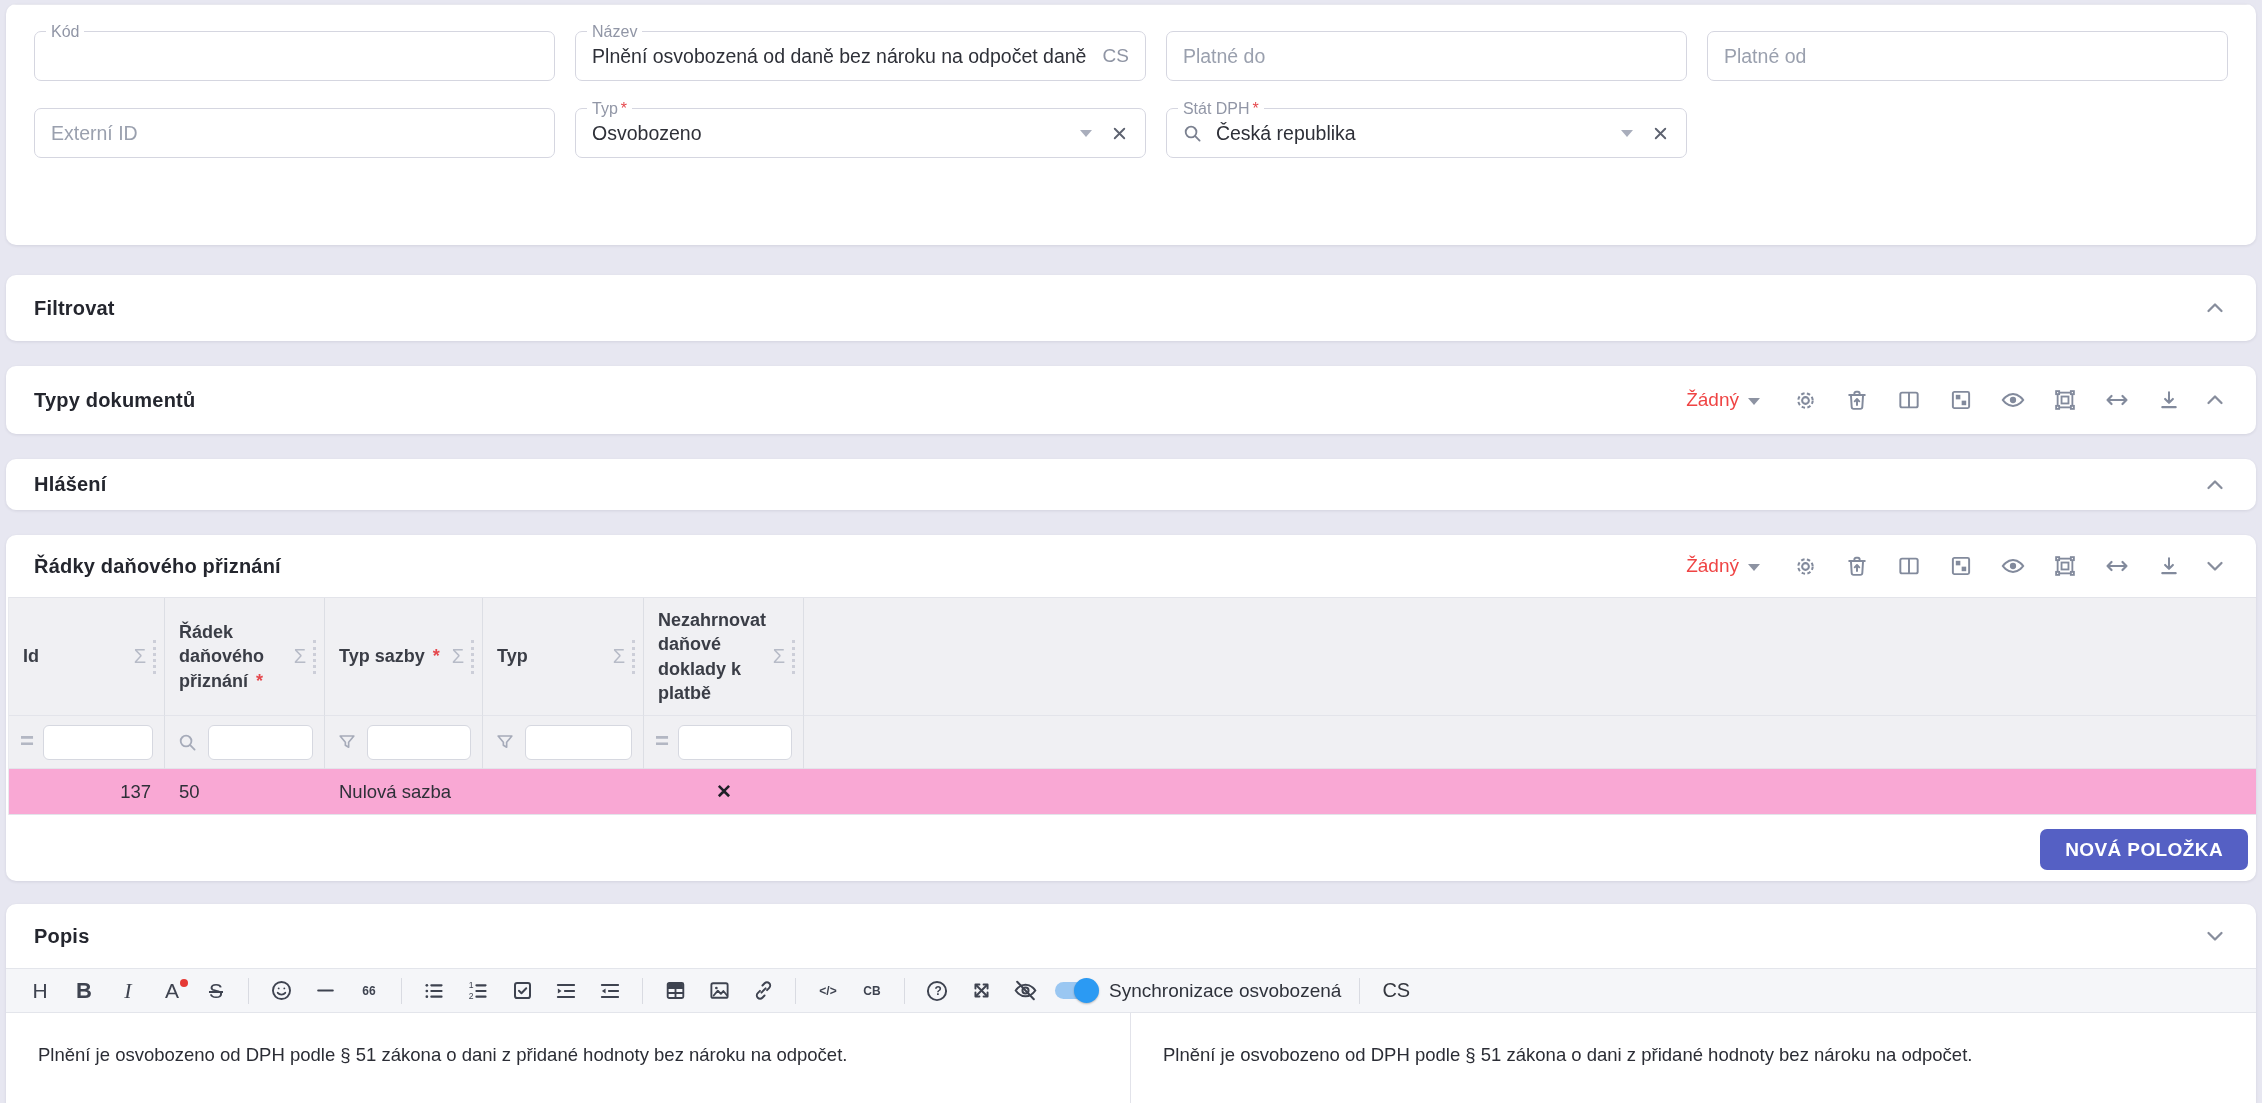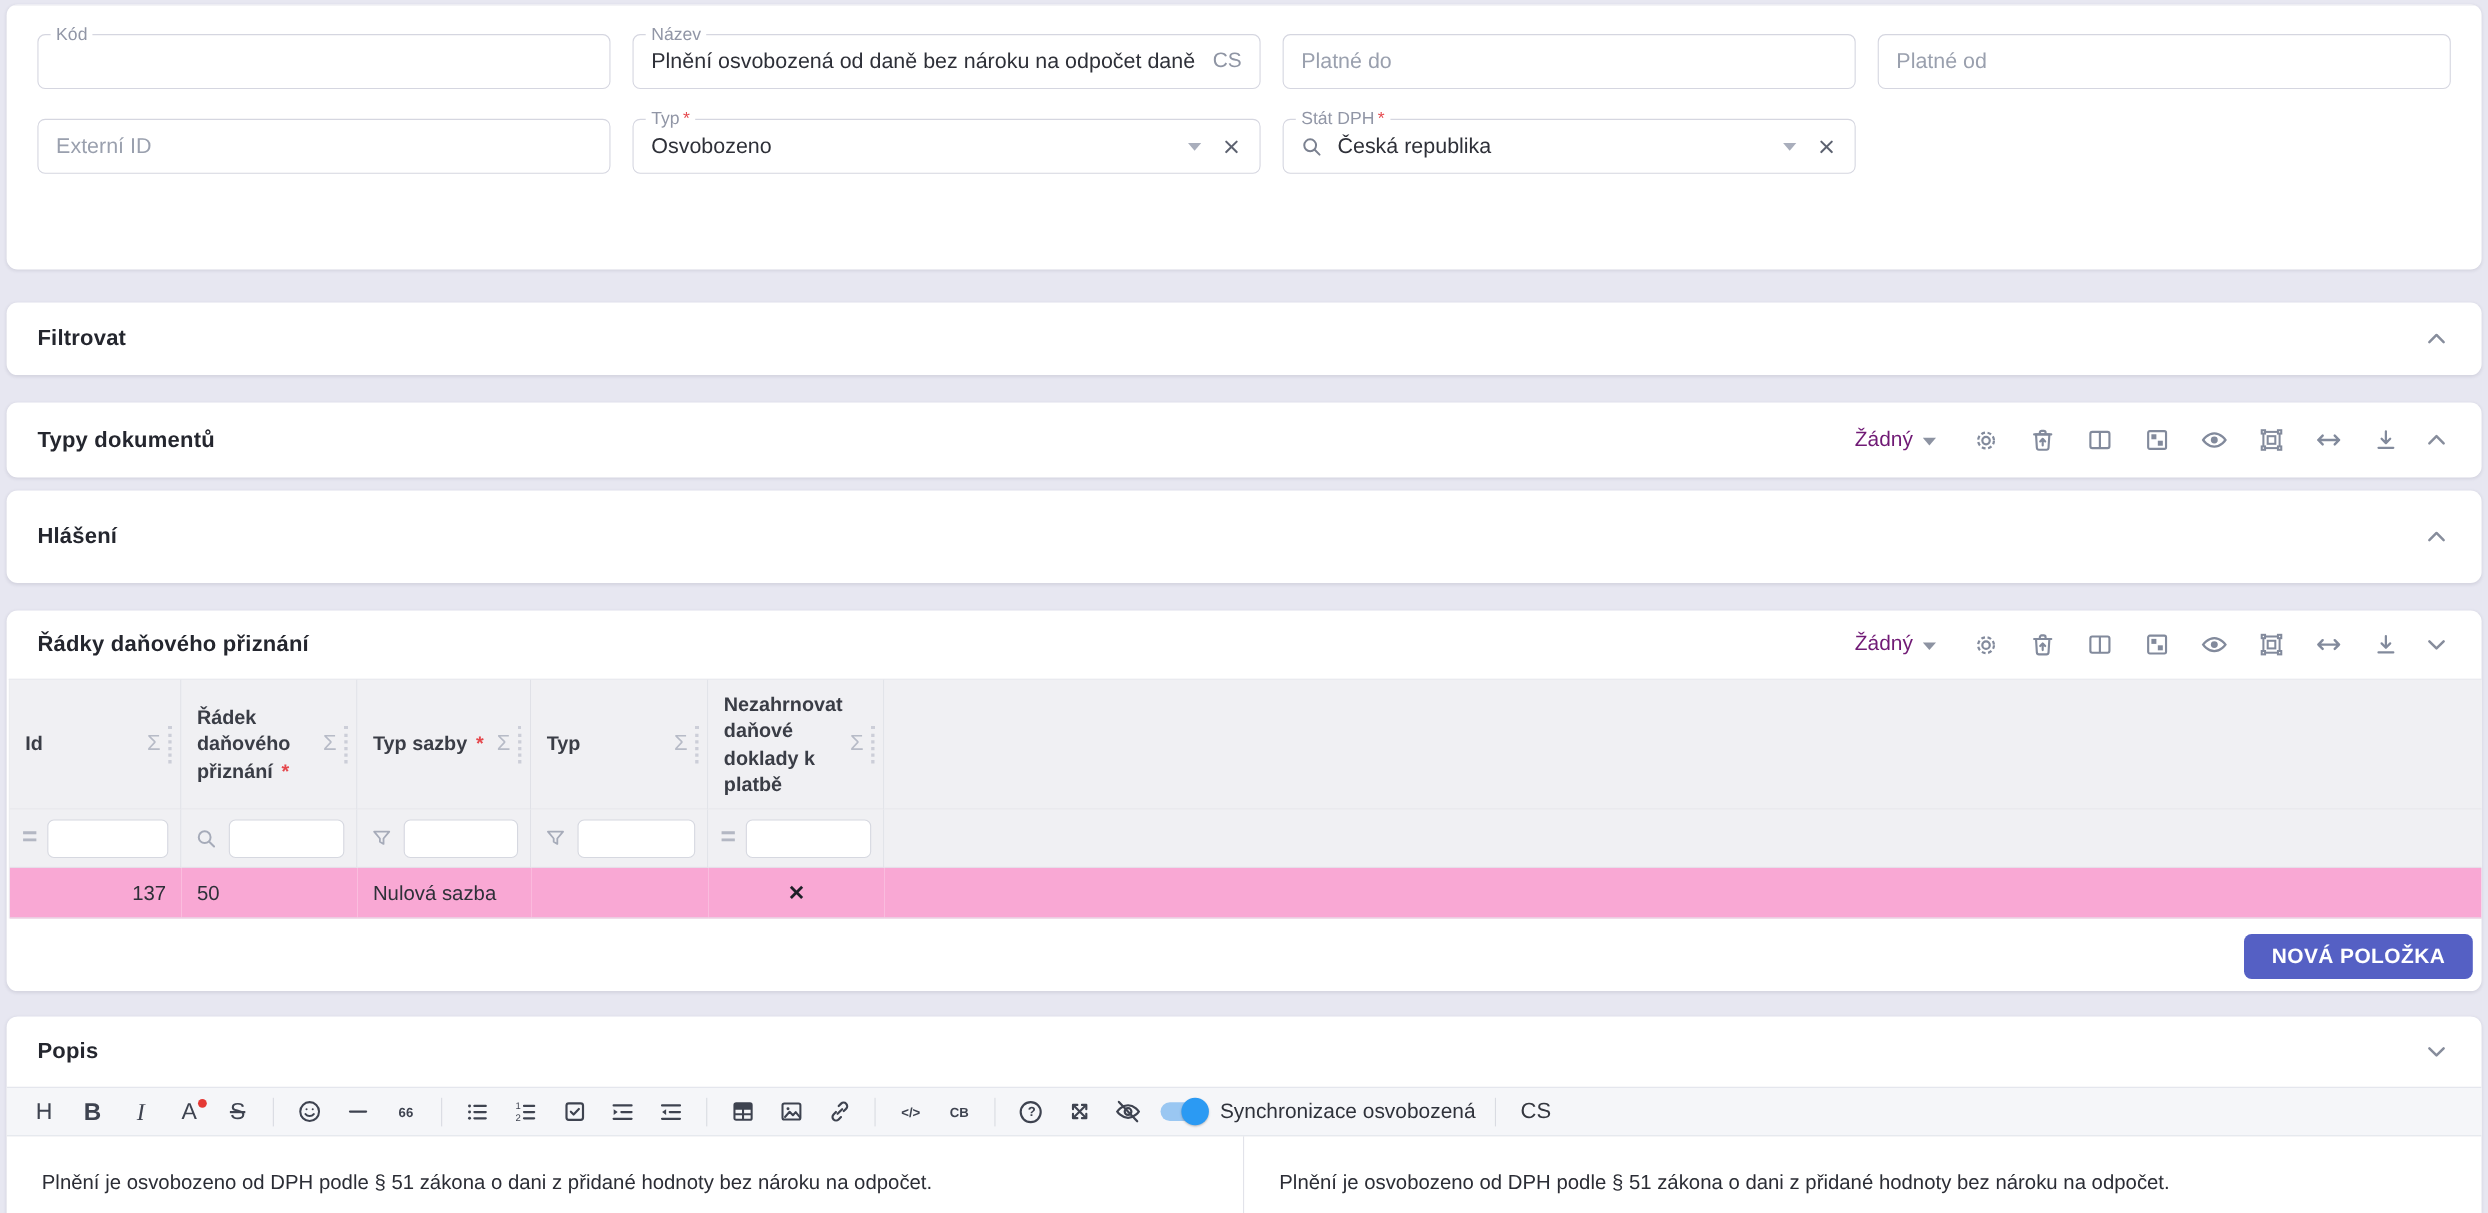--- a/index.html
+++ b/index.html
@@ -10,21 +10,21 @@
   }
   .card {
     background:#fff; border-radius:10px; margin:0 6px;
     box-shadow:0 1px 3px rgba(40,40,70,.10);
     position:relative; overflow:hidden;
   }
   
   #card-obecne   { margin-top:4px;  height:241px; }
   #card-filtrovat{ margin-top:30px; height:66px; }
   #card-typy     { margin-top:25px; height:68px; }
-  #card-hlaseni  { margin-top:12px; height:84px; }
+  #card-hlaseni  { margin-top:25px; height:51px; }
   #card-radky    { margin-top:25px; height:346px; }
   #card-popis    { margin-top:23px; height:260px; }
 
   .card-head {
     display:flex; align-items:center;
     padding:0 24px 0 28px; height:58px;
   }
   .head-66 { height:100%; }
   .card-title { font-size:20px; font-weight:700; color:#24262e; letter-spacing:.2px; }
   .spacer { flex:1; }
@@ -58,21 +58,21 @@
   .caret-down {
     width:0; height:0; border-left:6px solid transparent; border-right:6px solid transparent;
     border-top:7px solid #a9aebc; margin-right:16px; flex:none;
   }
   .clear-x { display:flex; align-items:center; margin-right:14px; cursor:pointer; background:none; border:none; padding:2px; flex:none; }
   .prefix-ico { margin-left:14px; margin-right:-4px; display:flex; flex:none; }
 
   
   .gtoolbar { display:flex; align-items:center; gap:6px; }
   .sort-chip { display:flex; align-items:center; gap:9px; background:none; border:none; cursor:pointer;
-               font-size:19px; color:#701a75; margin-right:16px; font-family:inherit; }
+               font-size:19px; color:#ef4444; margin-right:16px; font-family:inherit; }
   .sort-chip .caret-down { margin:2px 0 0; border-top-color:#8d93a2; }
   .gbtn { width:46px; height:40px; display:flex; align-items:center; justify-content:center;
           background:none; border:none; cursor:pointer; }
 
   
   .gtable {
     display:grid; margin:0 0 0 2px;
     grid-template-columns:156px 160px 158px 161px 160px 1fr;
     border-top:1px solid #e3e4ea; border-left:1px solid #e9eaef;
   }

